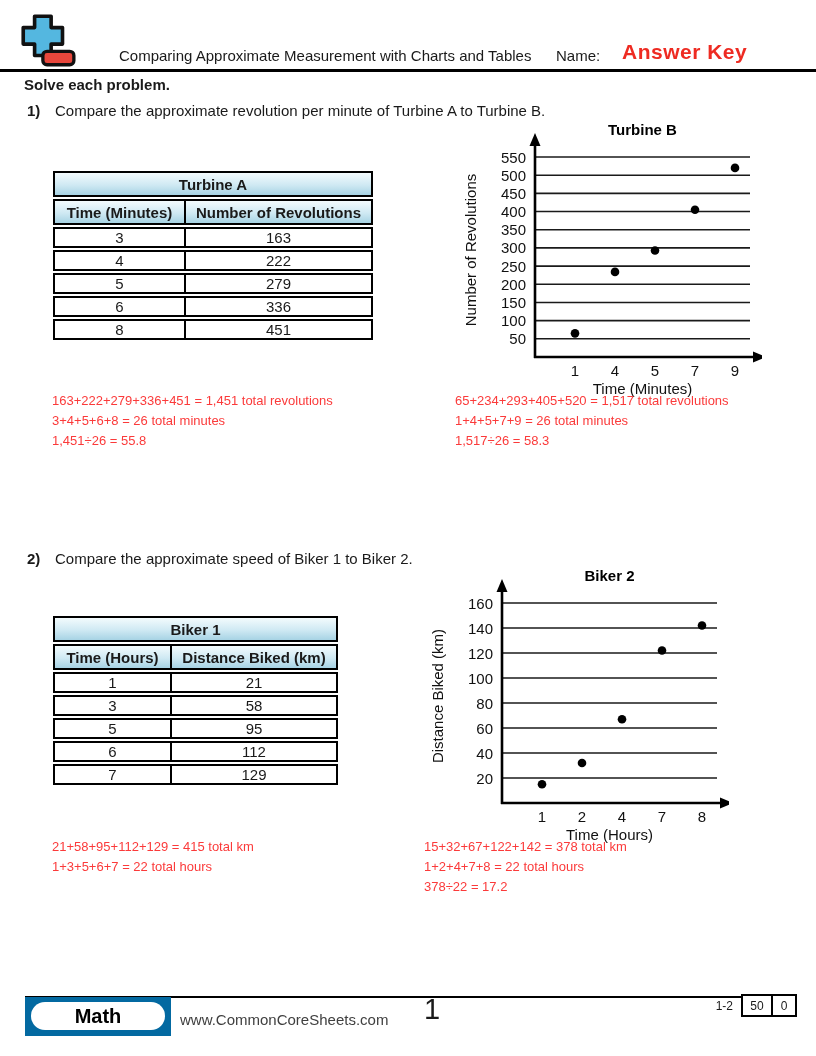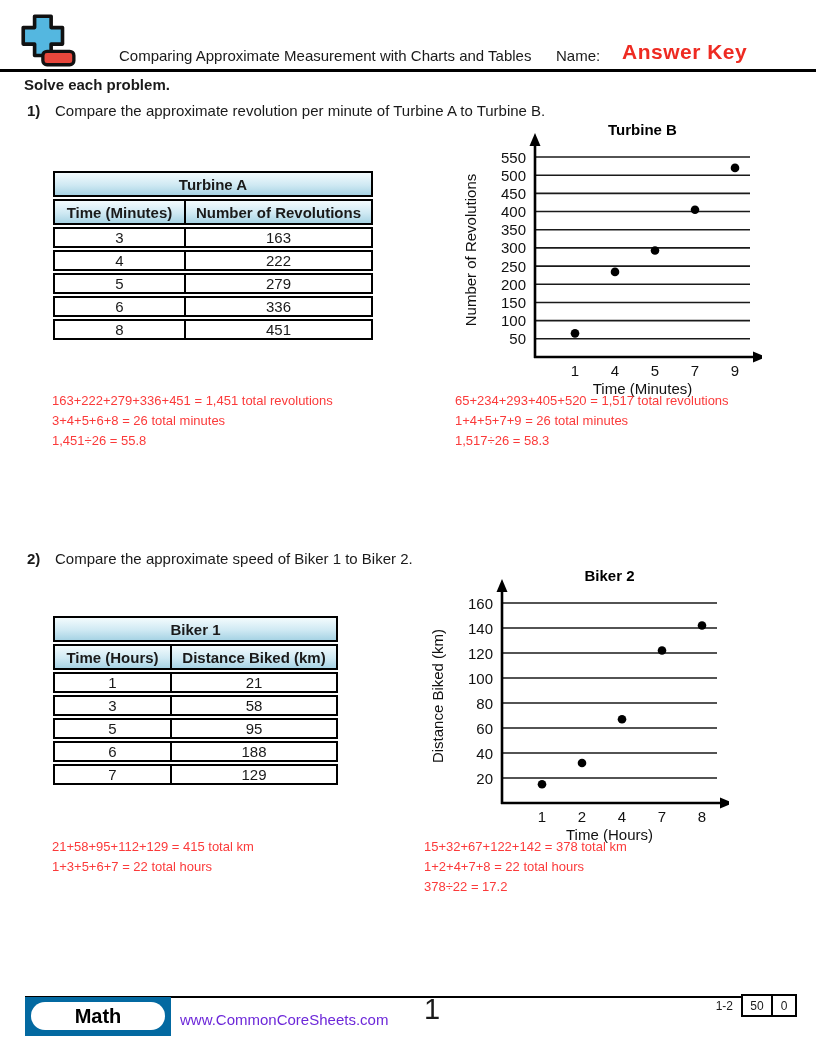--- a/index.html
+++ b/index.html
@@ -33,21 +33,21 @@
   .chart{position:absolute;}
 
   
   .answers{position:absolute;color:var(--answer-red,#fb3a3a);font-size:13px;line-height:20px;white-space:nowrap;}
 
   
   .f-line{position:absolute;left:25px;top:996px;width:765px;height:2px;background:#000;}
   .f-brandbox{position:absolute;left:25px;top:997px;width:146px;height:39px;background:#0369a1;border-radius:0;}
   .f-pill{position:absolute;left:6px;top:5px;right:6px;bottom:6px;background:#fff;border-radius:15px;
           display:flex;align-items:center;justify-content:center;font-weight:bold;font-size:20px;color:#000;}
-  .f-site{position:absolute;left:180px;top:1011px;font-size:15px;color:#6d28d9;}
+  .f-site{position:absolute;left:180px;top:1011px;font-size:15px;color:#404040;}
   .f-page{position:absolute;left:392px;top:993px;width:80px;text-align:center;font-size:29px;}
   .f-range{position:absolute;left:693px;top:999px;width:40px;text-align:right;font-size:12px;}
   .f-score{position:absolute;left:741px;top:994px;display:flex;border:2px solid #000;height:19px;background:#fff;}
   .f-score .fcell{font-size:12px;display:flex;align-items:center;justify-content:center;}
   .f-score .fc1{width:28px;}
   .f-score .fc2{width:22px;border-left:2px solid #000;}
 </style>
 </head>
 <body>
 
@@ -170,21 +170,21 @@
         <div class="trow body">
           <div class="tcell c1">3</div>
           <div class="tcell c2">58</div>
         </div>
         <div class="trow body">
           <div class="tcell c1">5</div>
           <div class="tcell c2">95</div>
         </div>
         <div class="trow body">
           <div class="tcell c1">6</div>
-          <div class="tcell c2">188</div>
+          <div class="tcell c2">112</div>
         </div>
         <div class="trow body">
           <div class="tcell c1">7</div>
           <div class="tcell c2">129</div>
         </div>
       </div>
   </div>
 
   <div class="chart" style="left:427px;top:565px"><svg width="302" height="278">
         <line x1="75" y1="213" x2="290" y2="213" stroke="#1a1a1a" stroke-width="1.6"></line>

